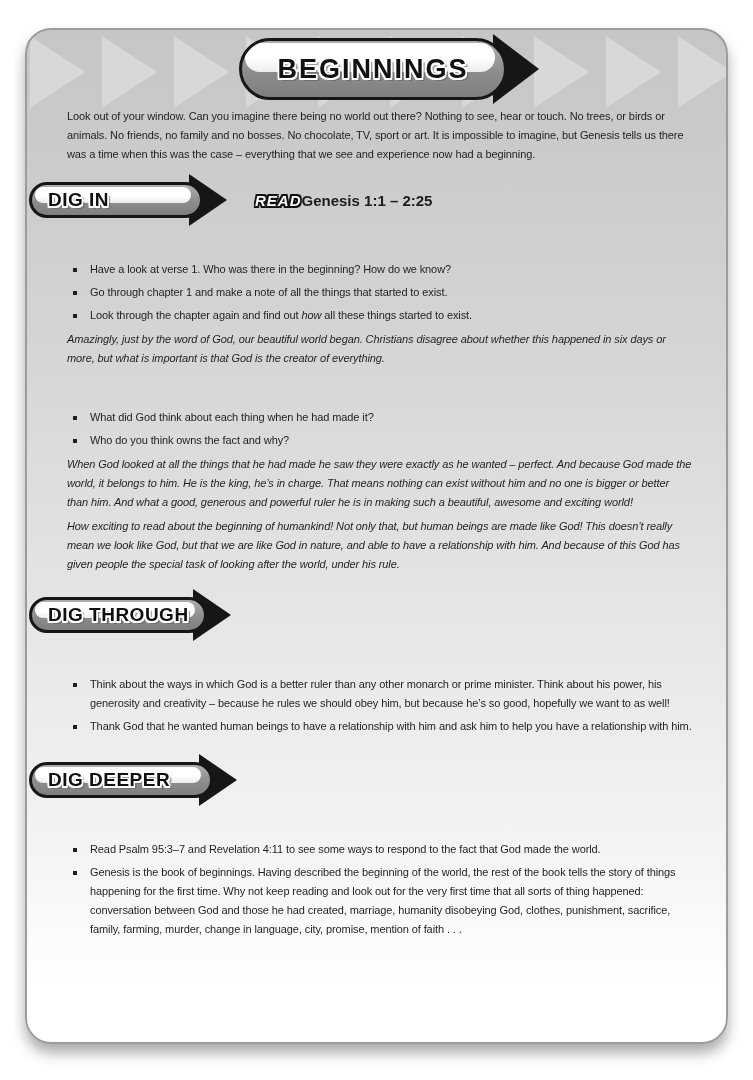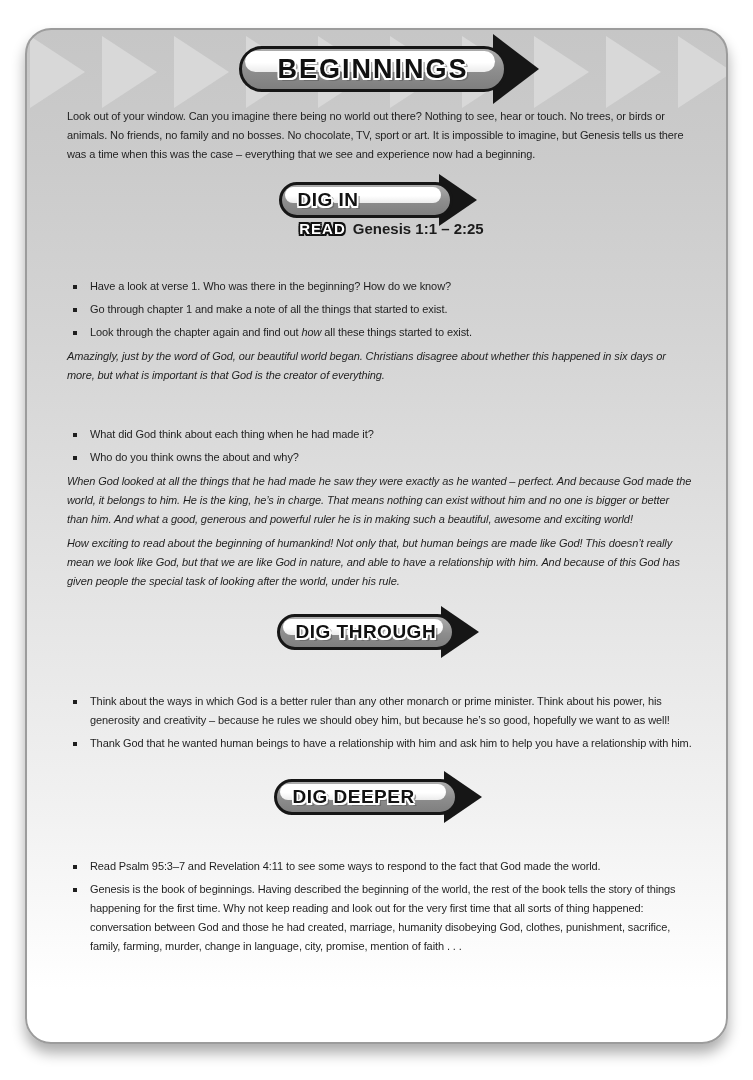--- a/index.html
+++ b/index.html
@@ -27,39 +27,39 @@
   .pill::before { content:""; position:absolute; top:2px; left:3px; right:9px; height:52%;
                   background:linear-gradient(180deg,#ffffff 55%,#ececec 100%);
                   border-radius:999px; }
   .pill-label { position:relative; z-index:2; font-weight:bold; color:#111; white-space:nowrap;
                 text-shadow:-1.5px -1.5px 0 #fff, 1.5px -1.5px 0 #fff, -1.5px 1.5px 0 #fff,
                              1.5px 1.5px 0 #fff, -1.5px 0 0 #fff, 1.5px 0 0 #fff,
                              0 -1.5px 0 #fff, 0 1.5px 0 #fff, 3px 3px 0 rgba(90,90,90,0.55); }
   .head { position:relative; z-index:1; width:0; height:0; margin-left:-14px; }
 
   .title-banner { height:46px; margin:16px 0 0 212px; }
-  .title-banner .pill { height:46px; width:268px; justify-content:center; }
+  .title-banner .pill { height:62px; width:268px; justify-content:center; }
   .title-banner .pill-label { font-size:27px; letter-spacing:2px; }
   .title-banner .head { border-top:35px solid transparent; border-bottom:35px solid transparent;
                         border-left:46px solid #161616; }
 
   .section-banner .pill { height:36px; padding:0 16px; }
   .section-banner .pill-label { font-size:19px; letter-spacing:0.5px; }
   .section-banner .head { border-top:26px solid transparent; border-bottom:26px solid transparent;
                           border-left:38px solid #161616; }
   .pill-digin   { width:174px; }
   .pill-digthrough { width:178px; }
   .pill-digdeeper  { width:184px;align-items:center; }
 
-  .banner-row { display:flex; align-items:center; margin-left:2px;flex-direction:column; }
+  .banner-row { display:flex; align-items:center; margin-left:2px; }
   .read-line { margin-left:28px; font-size:15px; font-weight:bold; color:#1c1c1c; }
-  .read-word { color:#ffffff; letter-spacing:1px; margin-right:7px;
+  .read-word { color:#ffffff; letter-spacing:1px; 
                text-shadow:-1.6px -1.6px 0 #111, 1.6px -1.6px 0 #111, -1.6px 1.6px 0 #111,
                             1.6px 1.6px 0 #111, -1.6px 0 0 #111, 1.6px 0 0 #111,
-                            0 -1.6px 0 #111, 0 1.6px 0 #111; }
+                            0 -1.6px 0 #111, 0 1.6px 0 #111;font-style:italic; }
 
   
   .copy { font-size:11px; line-height:19px; color:#1f1f1f; letter-spacing:-0.1px; }
   .intro { margin:15px 34px 0 40px; }
   p.ital { font-style:italic; margin:5px 34px 0 40px; }
   ul.blist { list-style:none; margin:7px 34px 0 40px; }
   ul.blist li { position:relative; padding-left:23px;margin-top:40px; }
   ul.blist li + li { margin-top:4px; }
   ul.blist li::before { content:""; position:absolute; left:6px; top:8px;
                         width:4px; height:4px; background:#1f1f1f; }
@@ -109,21 +109,21 @@
   <ul class="copy blist">
     <li><span>Have a look at verse 1. Who was there in the beginning? How do we know?</span></li>
     <li><span>Go through chapter 1 and make a note of all the things that started to exist.</span></li>
     <li><span>Look through the chapter again and find out </span><em>how</em><span> all these things started to exist.</span></li>
   </ul>
 
   <p class="copy ital">Amazingly, just by the word of God, our beautiful world began. Christians disagree about whether this happened in six days or more, but what is important is that God is the creator of everything.</p>
 
   <ul class="copy blist">
     <li><span>What did God think about each thing when he had made it?</span></li>
-    <li><span>Who do you think owns the about and why?</span></li>
+    <li><span>Who do you think owns the fact and why?</span></li>
   </ul>
 
   <p class="copy ital">When God looked at all the things that he had made he saw they were exactly as he wanted – perfect. And because God made the world, it belongs to him. He is the king, he’s in charge. That means nothing can exist without him and no one is bigger or better than him. And what a good, generous and powerful ruler he is in making such a beautiful, awesome and exciting world!</p>
 
 
   <p class="copy ital">How exciting to read about the beginning of humankind! Not only that, but human beings are made like God! This doesn’t really mean we look like God, but that we are like God in nature, and able to have a relationship with him. And because of this God has given people the special task of looking after the world, under his rule.</p>
 
   <div class="banner-row mt-dth">
     <div class="banner section-banner">
       <div class="pill pill-digthrough">

